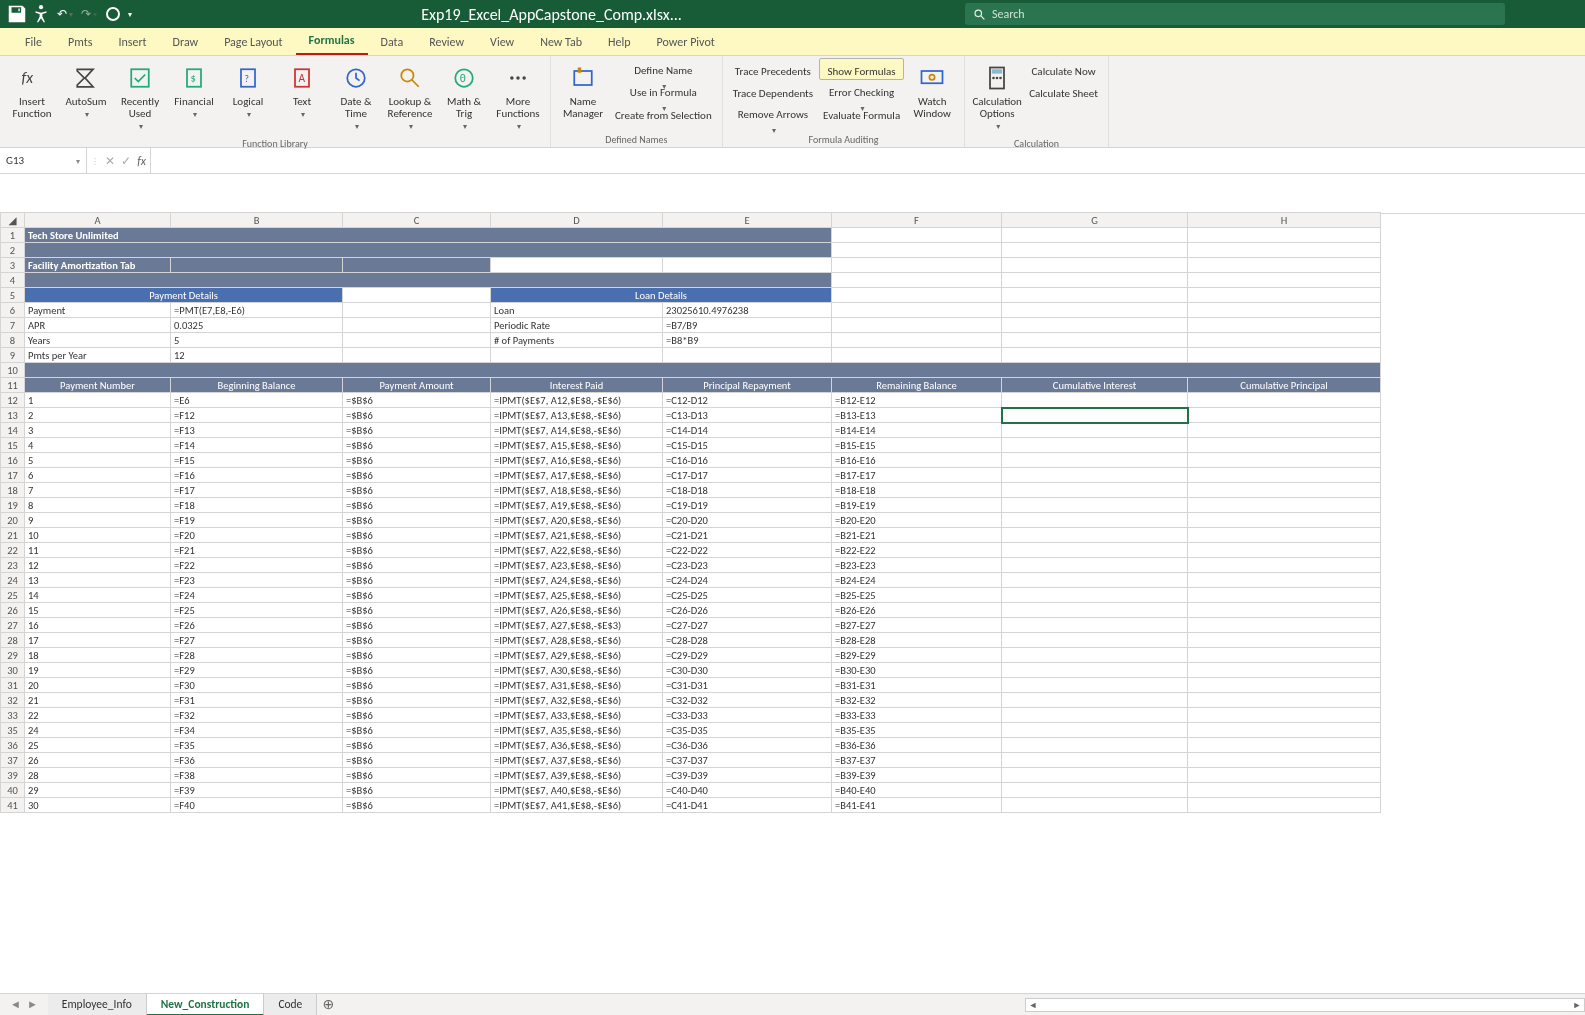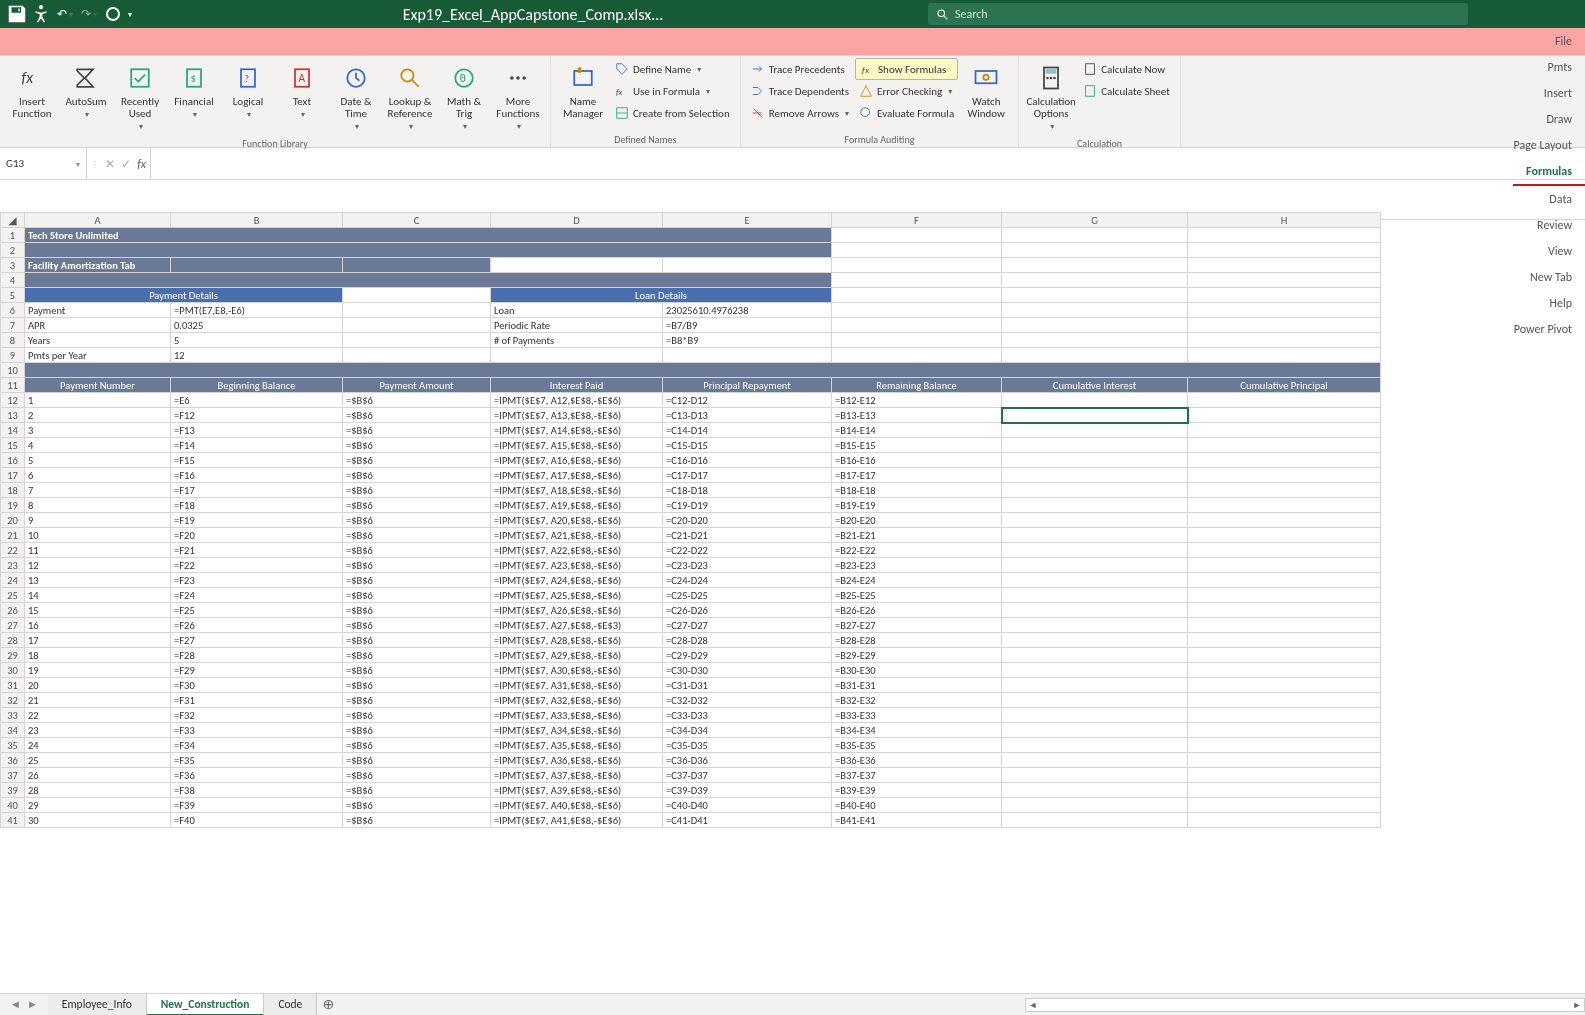--- a/index.html
+++ b/index.html
@@ -4,45 +4,45 @@
 <style>
 * { margin:0; padding:0; box-sizing:border-box; font-family:"Segoe UI","Calibri",sans-serif; }
 body { background:#fff; font-size:11px; color:#333; overflow:hidden; width:1585px; height:1015px; position:relative; }
 
 
 .title-bar { height:28px; background:#185c37; display:flex; align-items:center; color:#fff; }
 .qat { display:flex; align-items:center; gap:2px; padding:0 6px; }
 .qat-btn { width:22px; height:22px; display:flex; align-items:center; justify-content:center; color:#fff; font-size:12px; border-radius:2px; }
 .auto-save { width:14px; height:14px; border:2px solid #fff; border-radius:50%; margin:0 4px; }
 .title-text { flex:1; text-align:center; font-size:16px; }
-.search-box { width:540px; height:22px; background:#2a7550; border-radius:3px; display:flex; align-items:center; padding:0 8px; margin-right:117px; }
+.search-box { width:540px; height:22px; background:#2a7550; border-radius:3px; display:flex; align-items:center; padding:0 8px; margin-right:80px; }
 .search-box svg { width:13px; height:13px; margin-right:6px; fill:#e6f0eb; }
 .search-box span { color:#cfe3d6; font-size:12px; }
 
 
-.ribbon-tabs { height:28px; background:#fca5a5; display:flex; align-items:flex-end; padding-left:12px; border-bottom:1px solid #d4d4d4;flex-direction:column; }
+.ribbon-tabs { height:28px; background:#fef9c3; display:flex; align-items:flex-end; padding-left:12px; border-bottom:1px solid #d4d4d4; }
 .ribbon-tab { padding:6px 13px; font-size:12px; color:#555; cursor:pointer; }
 .ribbon-tab.active { color:#217346; border-bottom:2px solid #b91c1c; font-weight:700; }
 
 
 .ribbon { height:92px; background:#f3f2f1; display:flex; border-bottom:1px solid #d4d4d4; }
 .group { border-right:1px solid #e1dfdd; padding:2px 6px 1px 6px; display:flex; flex-direction:column; }
 .group-body { flex:1; display:flex; align-items:flex-start; gap:2px; }
 .group-label { text-align:center; font-size:10px; color:#666; padding-top:1px; }
 .big-btn { display:flex; flex-direction:column; align-items:center; justify-content:flex-start; width:52px; padding:4px 2px; text-align:center; font-size:11px; line-height:12px; cursor:pointer; border-radius:2px; }
 .big-btn .ico { height:32px; display:flex; align-items:center; justify-content:center; margin-bottom:2px; }
 .big-btn .ico svg { width:28px; height:28px; }
-.small-btn { display:flex; align-items:center; gap:4px; padding:2px 4px; font-size:11px; cursor:pointer; border-radius:2px; height:22px; white-space:nowrap; }
+.small-btn { display:flex; align-items:center; gap:4px; padding:2px 4px; font-size:11px; cursor:pointer; border-radius:2px; height:22px; white-space:nowrap;flex-direction:column; }
 .small-btn.active { background:#fef9c3; border:1px solid #b5b3b0; }
 .small-btn svg { width:14px; height:14px; }
 .vcol { display:flex; flex-direction:column; gap:0; }
 .drop-arrow { font-size:8px; margin-left:2px; color:#666; }
 
 
-.fbar { height:32px; border-bottom:1px solid #d4d4d4; display:flex; align-items:stretch; }
+.fbar { height:26px; border-bottom:1px solid #d4d4d4; display:flex; align-items:stretch; }
 .name-box { width:87px; border-right:1px solid #d4d4d4; display:flex; align-items:center; padding:0 6px; font-size:11px; }
 .name-box .nbdrop { margin-left:auto; font-size:8px; color:#888; }
 .fb-btns { display:flex; align-items:center; border-right:1px solid #d4d4d4; padding:0 4px; gap:6px; color:#aaa; font-size:12px; }
 .fb-input { flex:1; padding:0 6px; display:flex; align-items:center; font-size:11px; }
 
 
 .spacer-row { height:40px; background:#fff; border-bottom:1px solid #d4d4d4; }
 
 
 .grid-wrap { position:absolute; top:212px; left:0; right:0; bottom:22px; overflow:hidden; }
@@ -729,31 +729,20 @@
           <td>22</td>
           <td>=F32</td>
           <td>=$B$6</td>
           <td>=IPMT($E$7, A33,$E$8,-$E$6)</td>
           <td>=C33-D33</td>
           <td>=B33-E33</td>
           <td></td>
           <td></td>
         </tr>
         <tr>
-          <td class="rowhdr">34</td>
-          <td>23</td>
-          <td>=F33</td>
-          <td>=$B$6</td>
-          <td>=IPMT($E$7, A34,$E$8,-$E$6)</td>
-          <td>=C34-D34</td>
-          <td>=B34-E34</td>
-          <td></td>
-          <td></td>
-        </tr>
-        <tr>
           <td class="rowhdr">35</td>
           <td>24</td>
           <td>=F34</td>
           <td>=$B$6</td>
           <td>=IPMT($E$7, A35,$E$8,-$E$6)</td>
           <td>=C35-D35</td>
           <td>=B35-E35</td>
           <td></td>
           <td></td>
         </tr>

